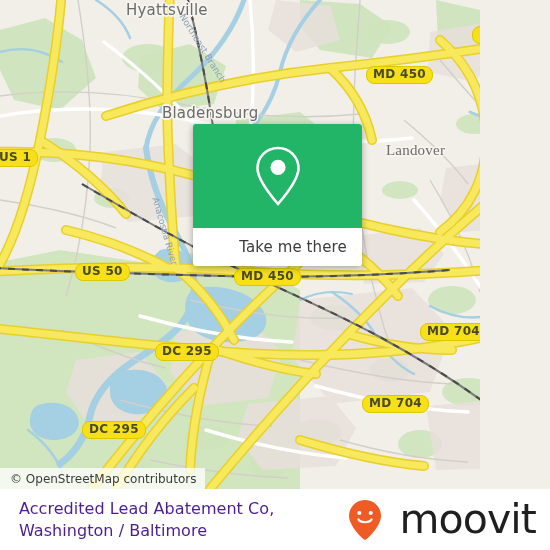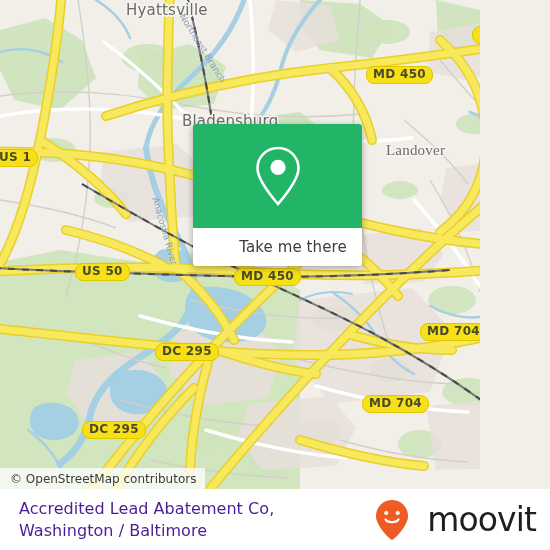--- a/index.html
+++ b/index.html
@@ -140,21 +140,21 @@
   }
   #brand {
     flex: 0 0 auto;
     display: flex;
     align-items: center;
     gap: 2px;
   }
   #brand-mark svg { display:block; }
   #brand-name {
     color: #1f1f1f;
-    font-size: 33px;
+    font-size: 41px;
     font-family: "DejaVu Sans", sans-serif;
     font-weight: 500;
     letter-spacing: -0.9px;
     line-height: 33px;
     margin-left: 16px;
   }
 </style>
 </head>
 <body>
 
@@ -338,21 +338,21 @@
       </g>
       <g fill="none" stroke="#4a4a4a" stroke-width="2" stroke-dasharray="7 7">
         <path d="M82,184 C130,212 178,240 228,264 C278,288 330,310 378,336
                  C426,362 470,390 510,422"></path>
         <path d="M188,0 C198,40 206,80 212,120 C218,160 222,200 224,240"></path>
         <path d="M-6,268 C70,272 146,274 222,276 C298,278 374,276 450,270"></path>
       </g>
     </svg>
 
     <div class="city-label" style="left:126px; top:1px;">Hyattsville</div>
-    <div class="city-label" style="left:162px; top:112px;padding-left:20px;">Bladensburg</div>
+    <div class="city-label" style="left:162px; top:104px;">Bladensburg</div>
     <div class="city-label" style="left:386px; top:142px;font-family:Liberation Serif, serif;">Landover</div>
 
     <div class="water-label" style="left:186px; top:12px; transform:rotate(58deg); transform-origin:0 0;">Northeast Branch</div>
     <div class="water-label" style="left:160px; top:196px; transform:rotate(74deg); transform-origin:0 0;">Anacostia River</div>
 
     <div class="shield" style="left:472px; top:26px;">MD 410</div>
     <div class="shield" style="left:366px; top:66px;">MD 450</div>
     <div class="shield" style="left:-8px;  top:149px;">US 1</div>
     <div class="shield" style="left:56px;  top:263px;margin-left:19px;">US 50</div>
     <div class="shield" style="left:234px; top:268px;">MD 450</div>

